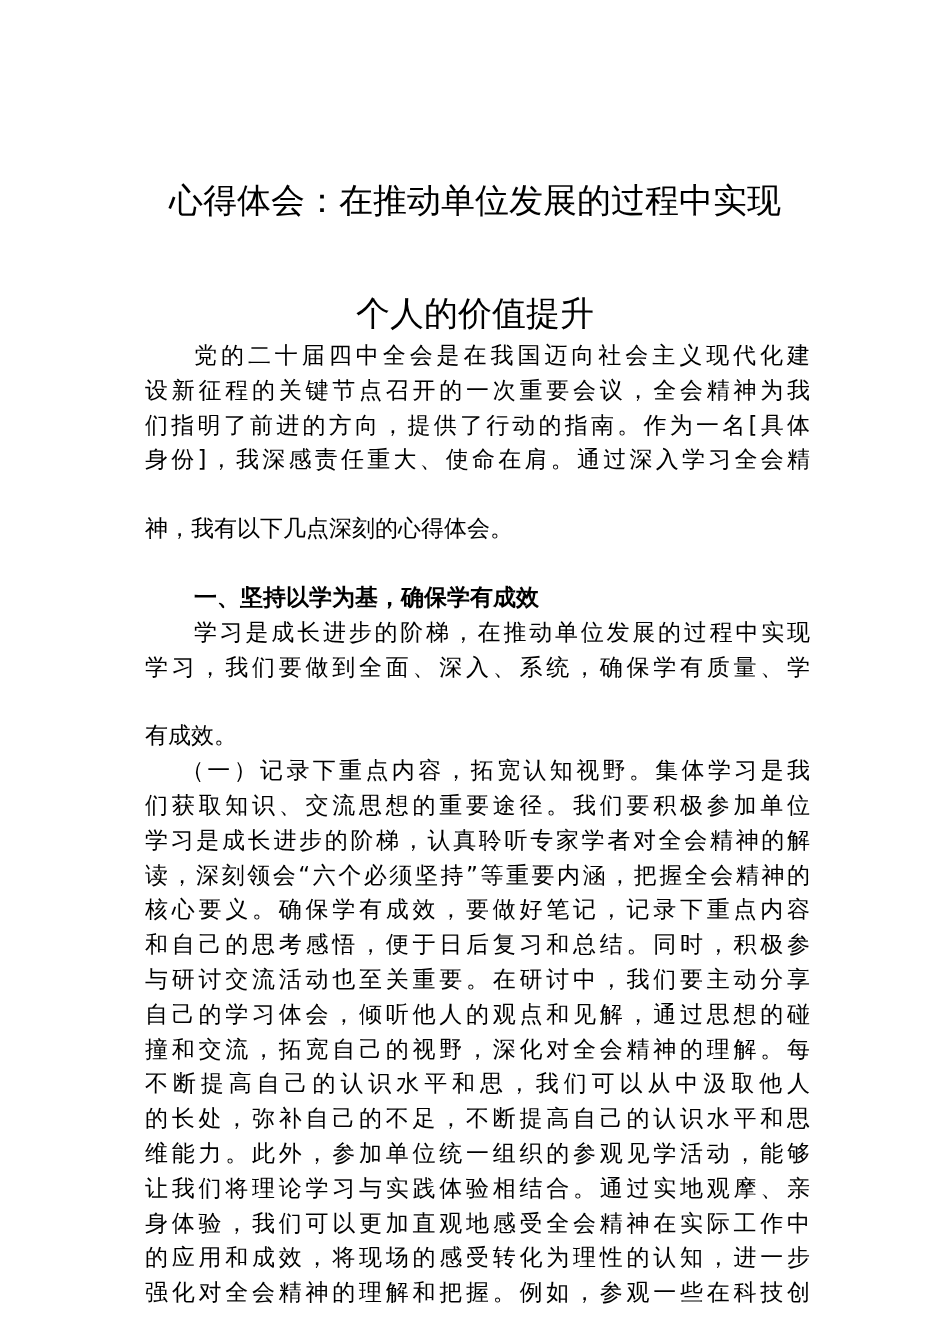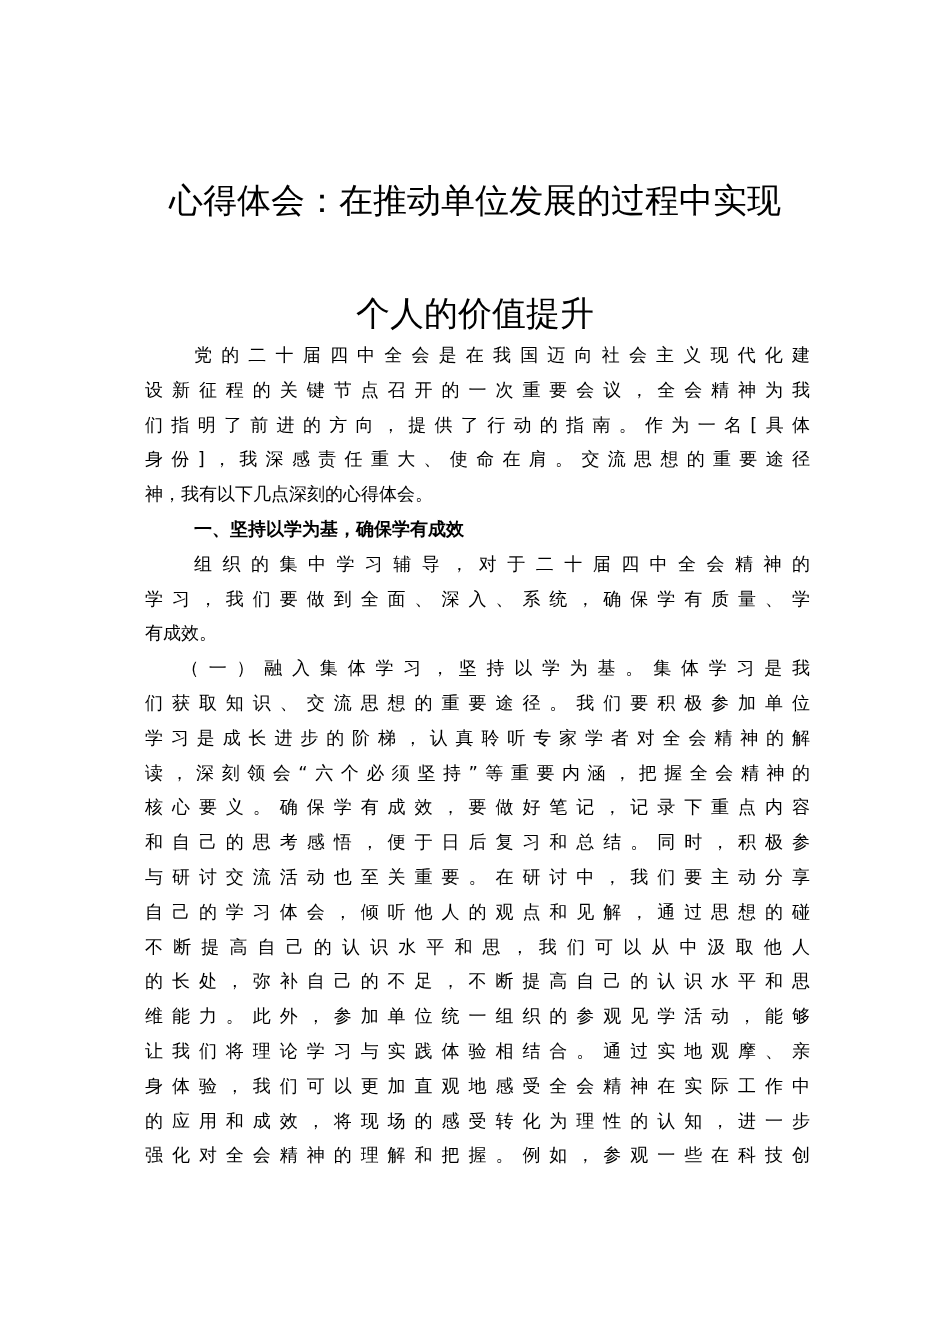--- a/index.html
+++ b/index.html
@@ -37,28 +37,29 @@
     .title-line-2 { top: 251px; margin-top: 42px; }
     .body {
       position: absolute;
       left: 145px;
       top: 338px;
       width: 665px;
     }
     .line {
       height: 34.8px;
       line-height: 34.8px;
-      font-size: 18px;
+      font-size: 23px;
       white-space: nowrap;
       overflow: visible;
       text-align: justify;
       text-align-last: justify;
     }
     .line.last {
       text-align-last: left;
+      margin-top: 34px;
     }
     .indent {
       padding-left: 49px;
     }
     .indent-sub {
       padding-left: 36px;
     }
     .heading {
       font-weight: bold;
     }
@@ -70,43 +71,44 @@
 
   <div class="title title-line-1">心得体会：在推动单位发展的过程中实现</div>
   <div class="title title-line-2">个人的价值提升</div>
 
   <div class="body">
 
     <div>
       <div class="line indent">党的二十届四中全会是在我国迈向社会主义现代化建</div>
       <div class="line">设新征程的关键节点召开的一次重要会议，全会精神为我</div>
       <div class="line">们指明了前进的方向，提供了行动的指南。作为一名[具体</div>
-      <div class="line">身份]，我深感责任重大、使命在肩。交流思想的重要途径</div>
+      <div class="line">身份]，我深感责任重大、使命在肩。通过深入学习全会精</div>
       <div class="line last">神，我有以下几点深刻的心得体会。</div>
     </div>
 
     <div>
       <div class="line last indent heading">一、坚持以学为基，确保学有成效</div>
     </div>
 
     <div>
-      <div class="line indent">组织的集中学习辅导，对于二十届四中全会精神的</div>
+      <div class="line indent">学习是成长进步的阶梯，在推动单位发展的过程中实现</div>
       <div class="line">学习，我们要做到全面、深入、系统，确保学有质量、学</div>
       <div class="line last">有成效。</div>
     </div>
 
     <div>
-      <div class="line indent-sub">（一）融入集体学习，坚持以学为基。集体学习是我</div>
+      <div class="line indent-sub">（一）记录下重点内容，拓宽认知视野。集体学习是我</div>
       <div class="line">们获取知识、交流思想的重要途径。我们要积极参加单位</div>
       <div class="line">学习是成长进步的阶梯，认真聆听专家学者对全会精神的解</div>
       <div class="line">读，深刻领会“六个必须坚持”等重要内涵，把握全会精神的</div>
       <div class="line">核心要义。确保学有成效，要做好笔记，记录下重点内容</div>
       <div class="line">和自己的思考感悟，便于日后复习和总结。同时，积极参</div>
       <div class="line">与研讨交流活动也至关重要。在研讨中，我们要主动分享</div>
       <div class="line">自己的学习体会，倾听他人的观点和见解，通过思想的碰</div>
+      <div class="line">撞和交流，拓宽自己的视野，深化对全会精神的理解。每</div>
       <div class="line">不断提高自己的认识水平和思，我们可以从中汲取他人</div>
       <div class="line">的长处，弥补自己的不足，不断提高自己的认识水平和思</div>
       <div class="line">维能力。此外，参加单位统一组织的参观见学活动，能够</div>
       <div class="line">让我们将理论学习与实践体验相结合。通过实地观摩、亲</div>
       <div class="line">身体验，我们可以更加直观地感受全会精神在实际工作中</div>
       <div class="line">的应用和成效，将现场的感受转化为理性的认知，进一步</div>
       <div class="line">强化对全会精神的理解和把握。例如，参观一些在科技创</div>
     </div>
 
   </div>

